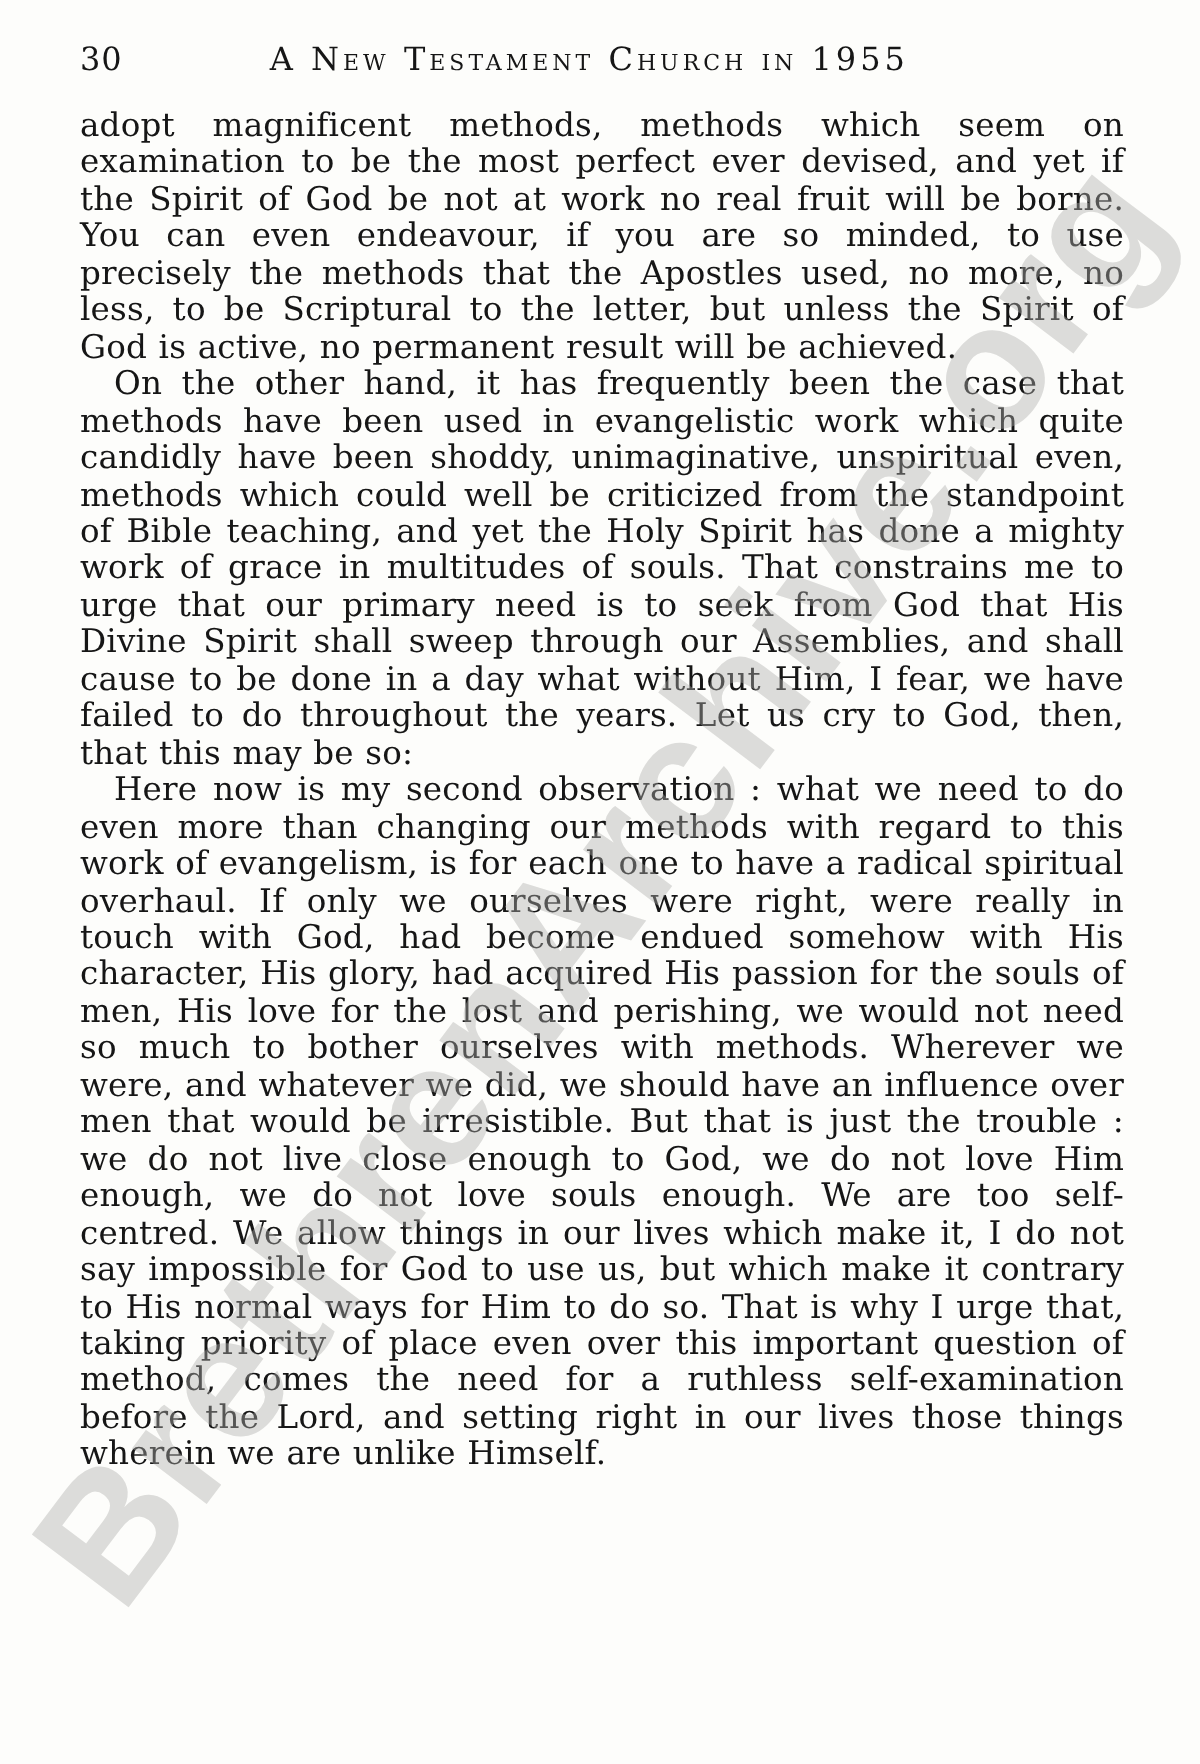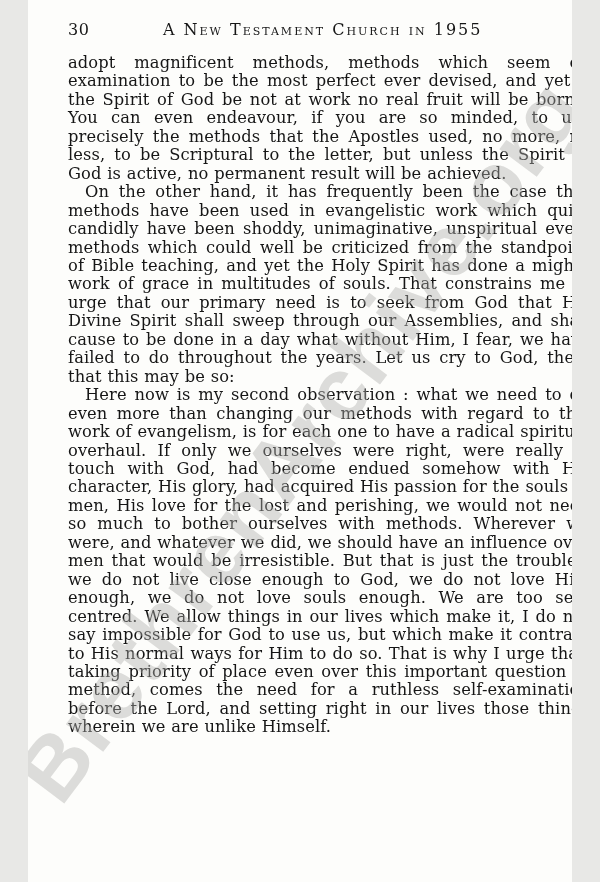--- a/index.html
+++ b/index.html
@@ -2,21 +2,21 @@
 <html><head>
 <meta charset="utf-8">
 <style>
   html, body {
     margin: 0;
     padding: 0;
     background: #e8e8e6;
   }
   .page {
     position: relative;
-    width: 544px;
+    width: 600px;
     height: 882px;
     margin: 0 auto;
     background: #fdfdfb;
     overflow: hidden;
     font-family: "DejaVu Serif", "Liberation Serif", serif;
     color: #161616;
   }
   .text-block {
     position: absolute;
     left: 40px;

